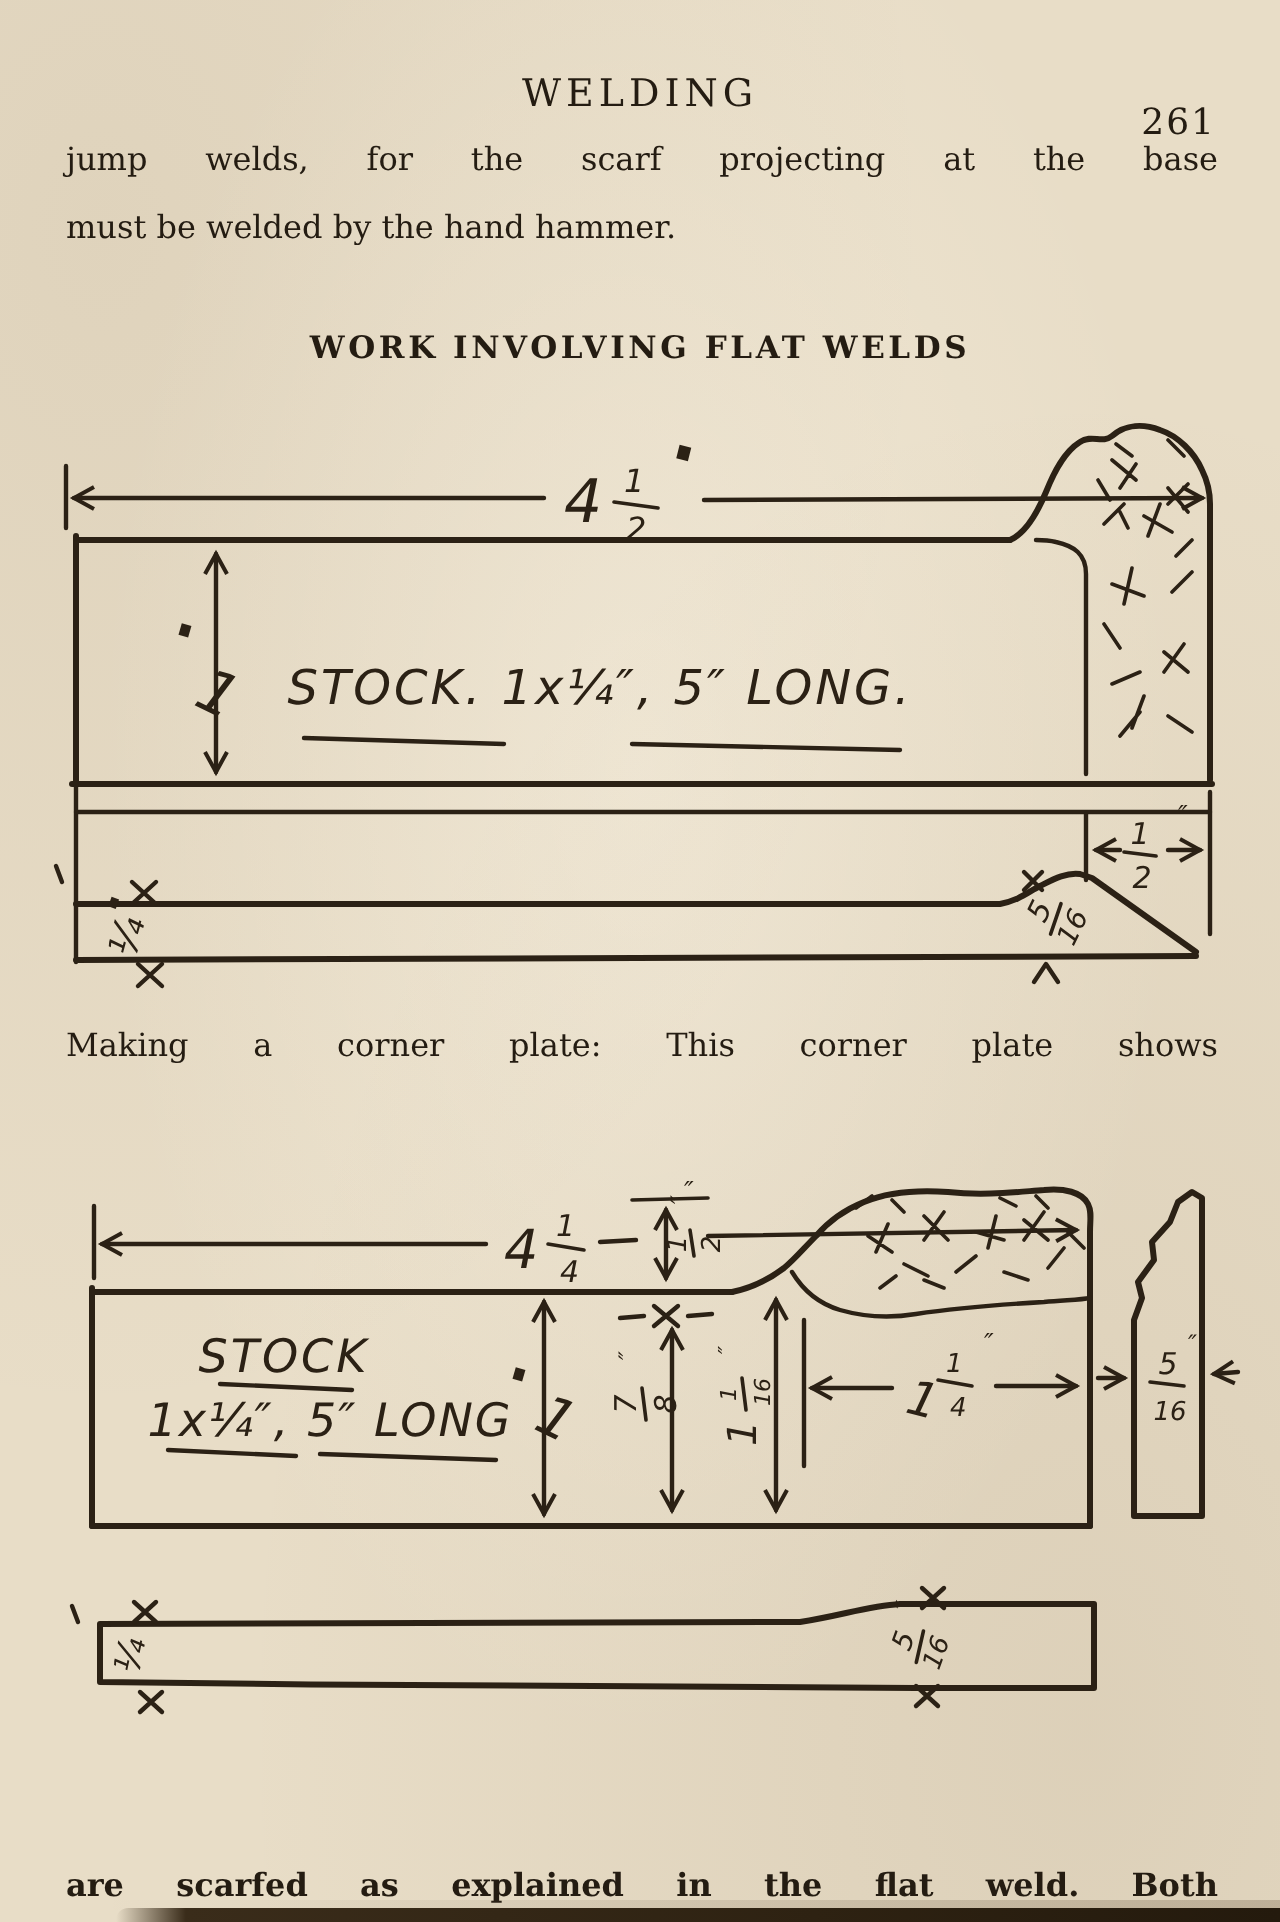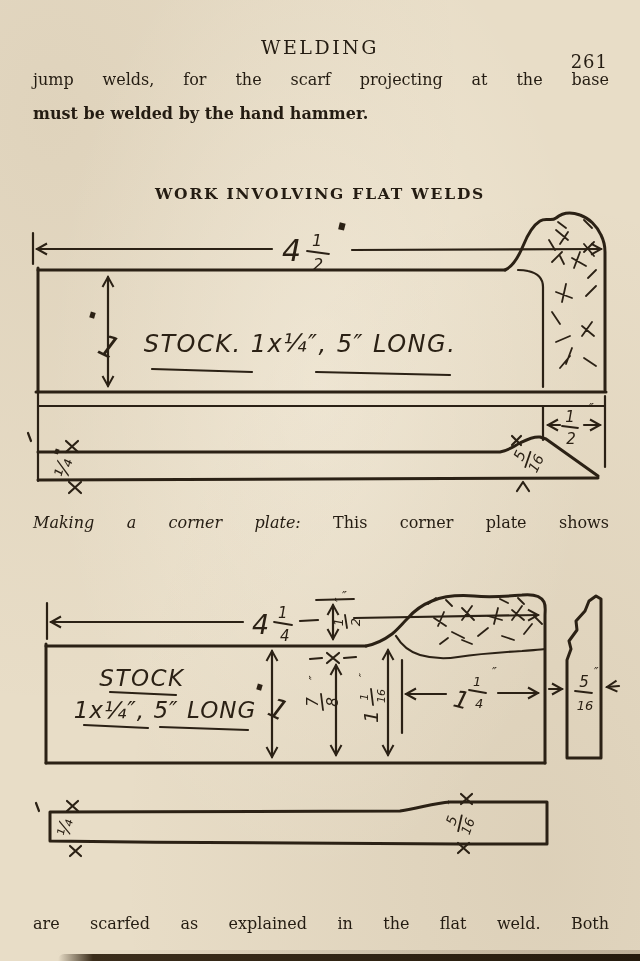--- a/index.html
+++ b/index.html
@@ -11,49 +11,49 @@
       radial-gradient(ellipse at 8% 12%, rgba(120,95,60,.08), rgba(0,0,0,0) 50%),
       #e8ddc7;
     font-family:"DejaVu Serif", serif;color:#241c12;
   }
   .abs{position:absolute;}
   .hdr-title{top:36px;left:0;width:640px;text-align:center;font-weight:normal;
     font-size:19px;letter-spacing:2.5px;}
   .hdr-num{top:37px;left:0;width:608px;text-align:right;font-size:18px;letter-spacing:1px;margin-top:14px;}
   .bodyline{left:33px;width:576px;font-size:16px;white-space:nowrap;}
   .just{white-space:normal;text-align:justify;text-align-last:justify;}
-  .sect{top:184px;left:0;width:640px;text-align:center;font-weight:bold;
+  .sect{top:164px;left:0;width:640px;text-align:center;font-weight:bold;
     font-size:15.5px;letter-spacing:1.8px;}
-  .it{font-style:italic;margin-top:32px;}
+  .it{margin-top:32px;}
   svg text{fill:#2b2115;}
   .hw{font-family:"DejaVu Sans", sans-serif;font-style:italic;}
   .ink{stroke:#2b2115;fill:none;stroke-linecap:round;stroke-linejoin:round;}
   .w3{stroke-width:3px;} .w2{stroke-width:2.2px;} .w1{stroke-width:1.8px;}
   .page-edge{left:58px;right:0;bottom:0;height:7px;
     background:linear-gradient(to right, rgba(53,41,25,0), #3a2c1a 6%, #2e2212 60%, #241a0d);
     border-top-left-radius:6px;}
   .edge-shade{left:0;right:0;bottom:6px;height:5px;
     background:linear-gradient(to right, rgba(90,70,45,0) 8%, rgba(90,70,45,.25));}
 </style>
 </head>
 <body>
 
 <div class="page">
 
   <div class="abs hdr-title">WELDING</div>
   <div class="abs hdr-num">261</div>
 
   <div class="abs bodyline just" style="top:70px;">jump welds, for the scarf projecting at the base</div>
-  <div class="abs bodyline" style="top:104px;font-weight:bold;">must be welded by the hand hammer.</div>
+  <div class="abs bodyline" style="top:104px;">must be welded by the hand hammer.</div>
 
   <div class="abs sect">WORK INVOLVING FLAT WELDS</div>
 
   <div class="abs bodyline just" style="top:513px;"><span class="it">Making a corner plate:</span> <span>This corner plate shows</span></div>
 
-  <div class="abs bodyline just" style="top:914px;">are scarfed as explained in the flat weld.  Both</div>
+  <div class="abs bodyline just" style="top:933px;font-weight:bold;">are scarfed as explained in the flat weld.  Both</div>
 
   <svg class="abs" style="top:0;left:0;" width="640" height="961" viewBox="0 0 640 961">
     <defs>
       <marker id="ah" orient="auto-start-reverse" markerWidth="16" markerHeight="14" refX="0" refY="0" viewBox="-11 -7 13 14" markerUnits="userSpaceOnUse">
         <path d="M-10,-5.5 L0,0 L-10,5.5" fill="none" stroke="#2b2115" stroke-width="2"></path>
       </marker>
     </defs>
 
     <g>
 

